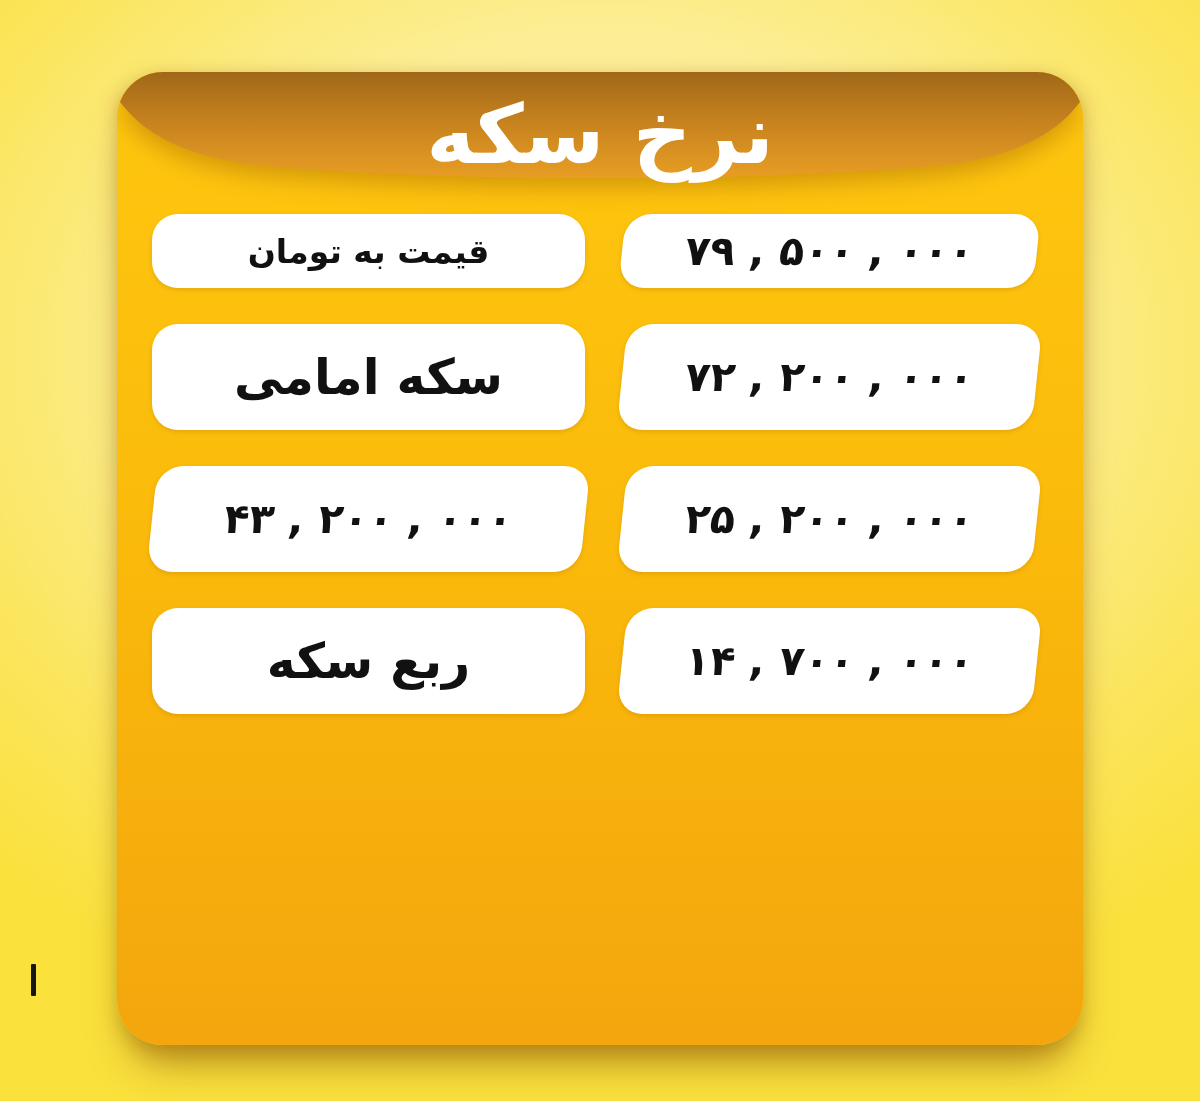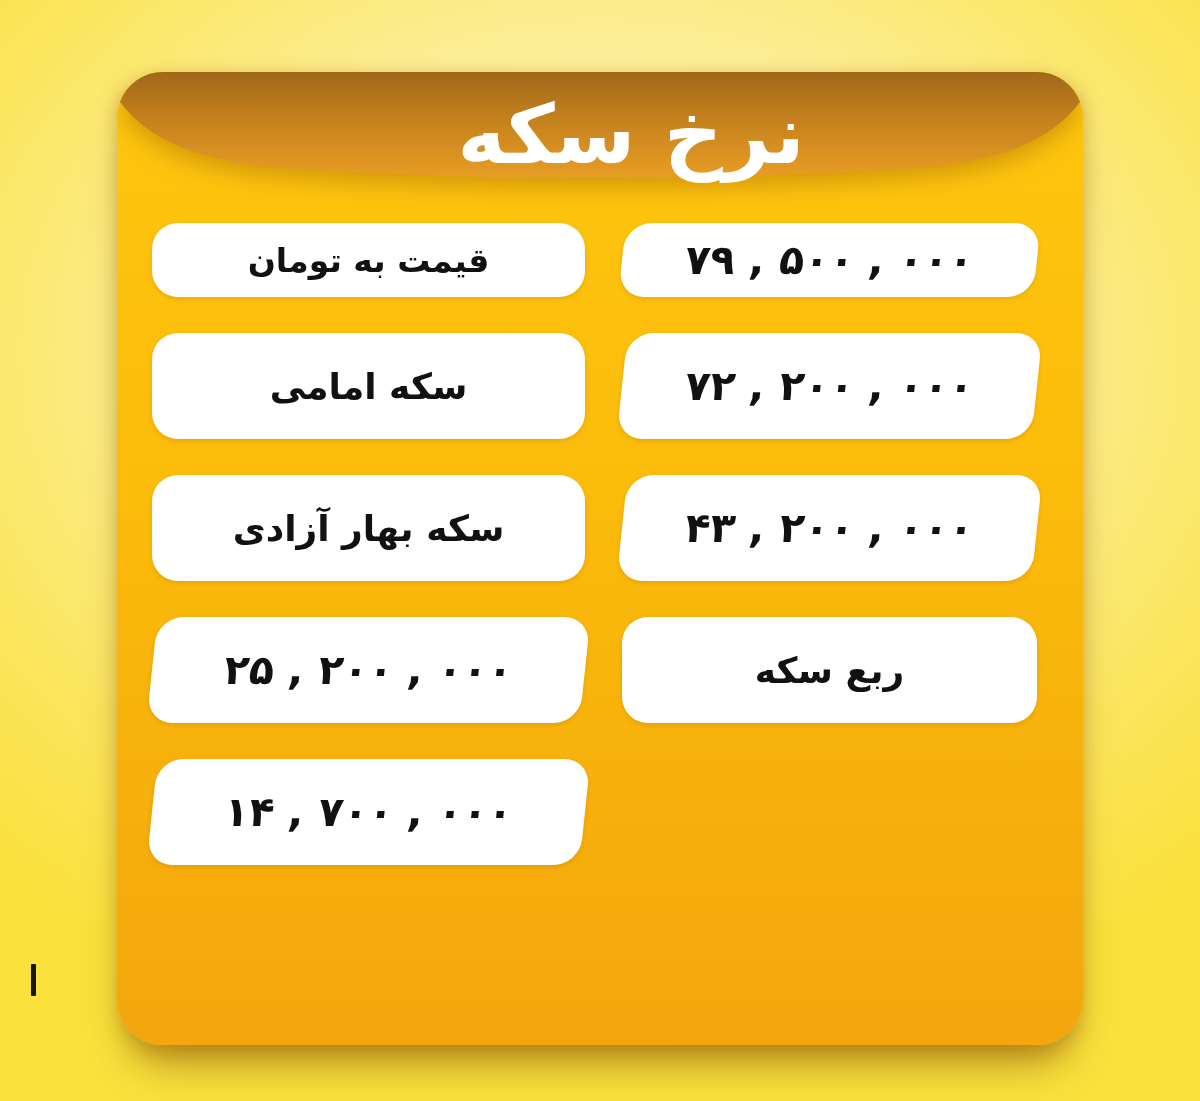--- a/index.html
+++ b/index.html
@@ -15,39 +15,39 @@
     box-shadow:0 8px 16px rgba(160,95,0,.25), 0 30px 40px -14px rgba(120,62,0,.55);
   }
   .banner{
     position:absolute;left:0;top:0;width:966px;height:112px;display:block;
     filter:drop-shadow(0 9px 12px rgba(140,75,0,.38));
   }
   .title{
     position:absolute;left:0;top:2px;width:966px;height:120px;
     display:flex;align-items:center;justify-content:center;
     color:#FFFFFF;font-size:82px;font-weight:bold;letter-spacing:1px;
-    direction:rtl;white-space:nowrap;padding-left:31px;
+    direction:rtl;white-space:nowrap;
   }
   .grid{
-    position:absolute;left:35px;top:151px;
+    position:absolute;left:35px;top:142px;
     display:grid;
     grid-template-columns:433px 415px;
     column-gap:37px;
     grid-template-rows:74px repeat(5,106px);
     row-gap:36px;
     direction:ltr;
   }
   .box{
     background:#FFFFFF;border-radius:26px;
     display:flex;align-items:center;justify-content:center;
     box-shadow:0 2px 4px rgba(175,110,0,.28);
     color:#111111;font-weight:bold;white-space:nowrap;
   }
   .hdr{font-size:33px;direction:rtl;}
-  .name{font-size:36px;direction:rtl;}
+  .name{font-size:49px;direction:rtl;}
   .price{font-size:41px;direction:ltr;transform:skewX(-6deg);letter-spacing:2px;}
   .tick{
     position:absolute;left:31px;top:964px;width:5px;height:32px;
     background:#161616;border-radius:1px;
   }
 </style>
 </head>
 <body>
 
 <div class="card">
@@ -74,21 +74,20 @@
   <div class="title">نرخ سکه</div>
 
   <div class="grid">
 
     <div class="box hdr">قیمت به تومان</div>
 
     <div class="box price">۷۹ , ۵۰۰ , ۰۰۰</div>
     <div class="box name">سکه امامی</div>
 
     <div class="box price">۷۲ , ۲۰۰ , ۰۰۰</div>
-    <div class="box name">سکه بهار آزادی</div>
 
     <div class="box price">۴۳ , ۲۰۰ , ۰۰۰</div>
 
     <div class="box price">۲۵ , ۲۰۰ , ۰۰۰</div>
     <div class="box name">ربع سکه</div>
 
     <div class="box price">۱۴ , ۷۰۰ , ۰۰۰</div>
 
   </div>
 </div>

